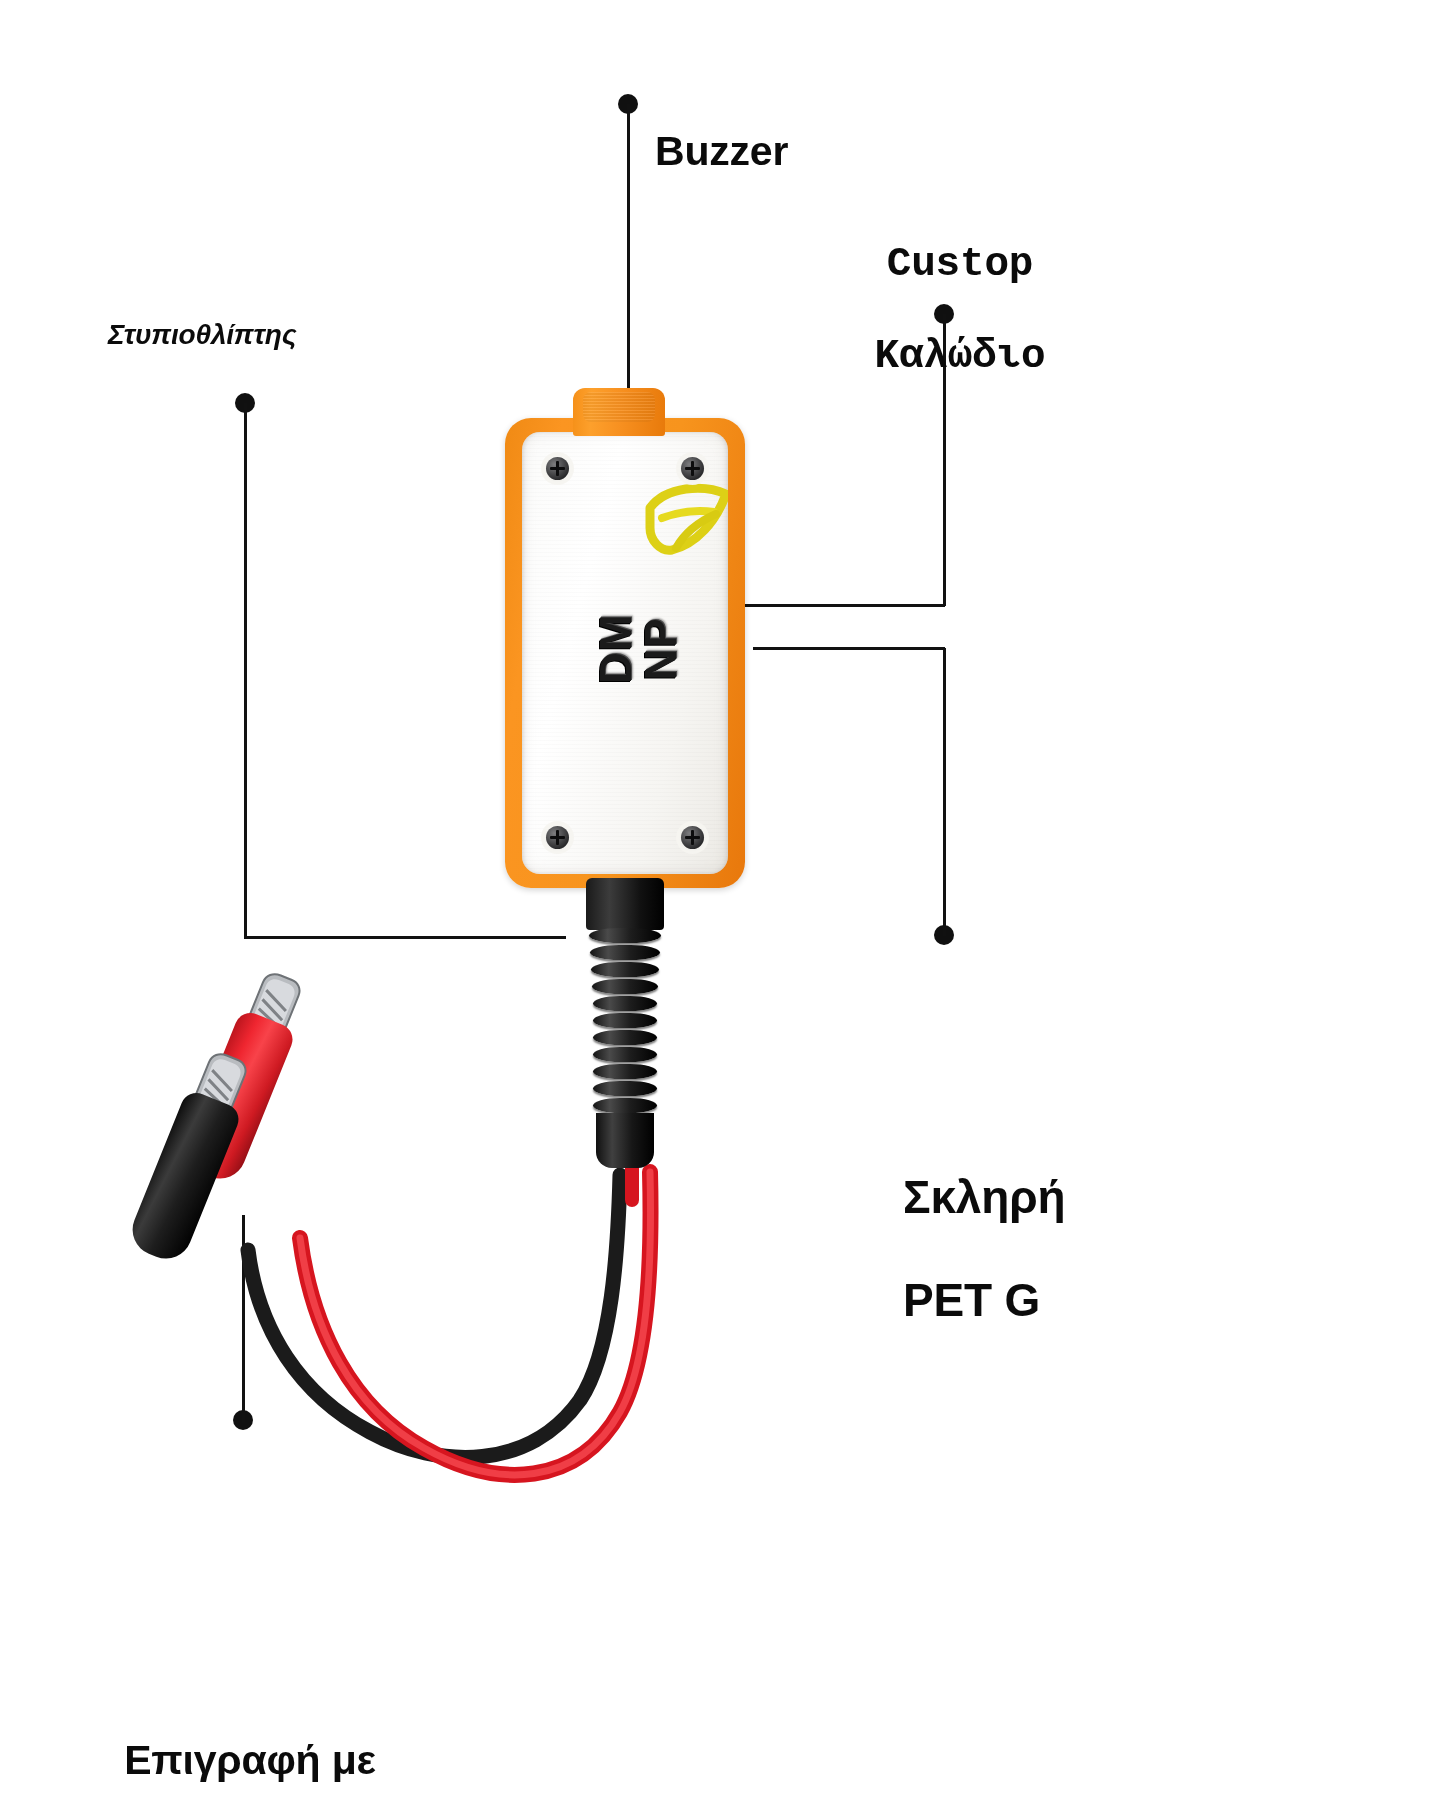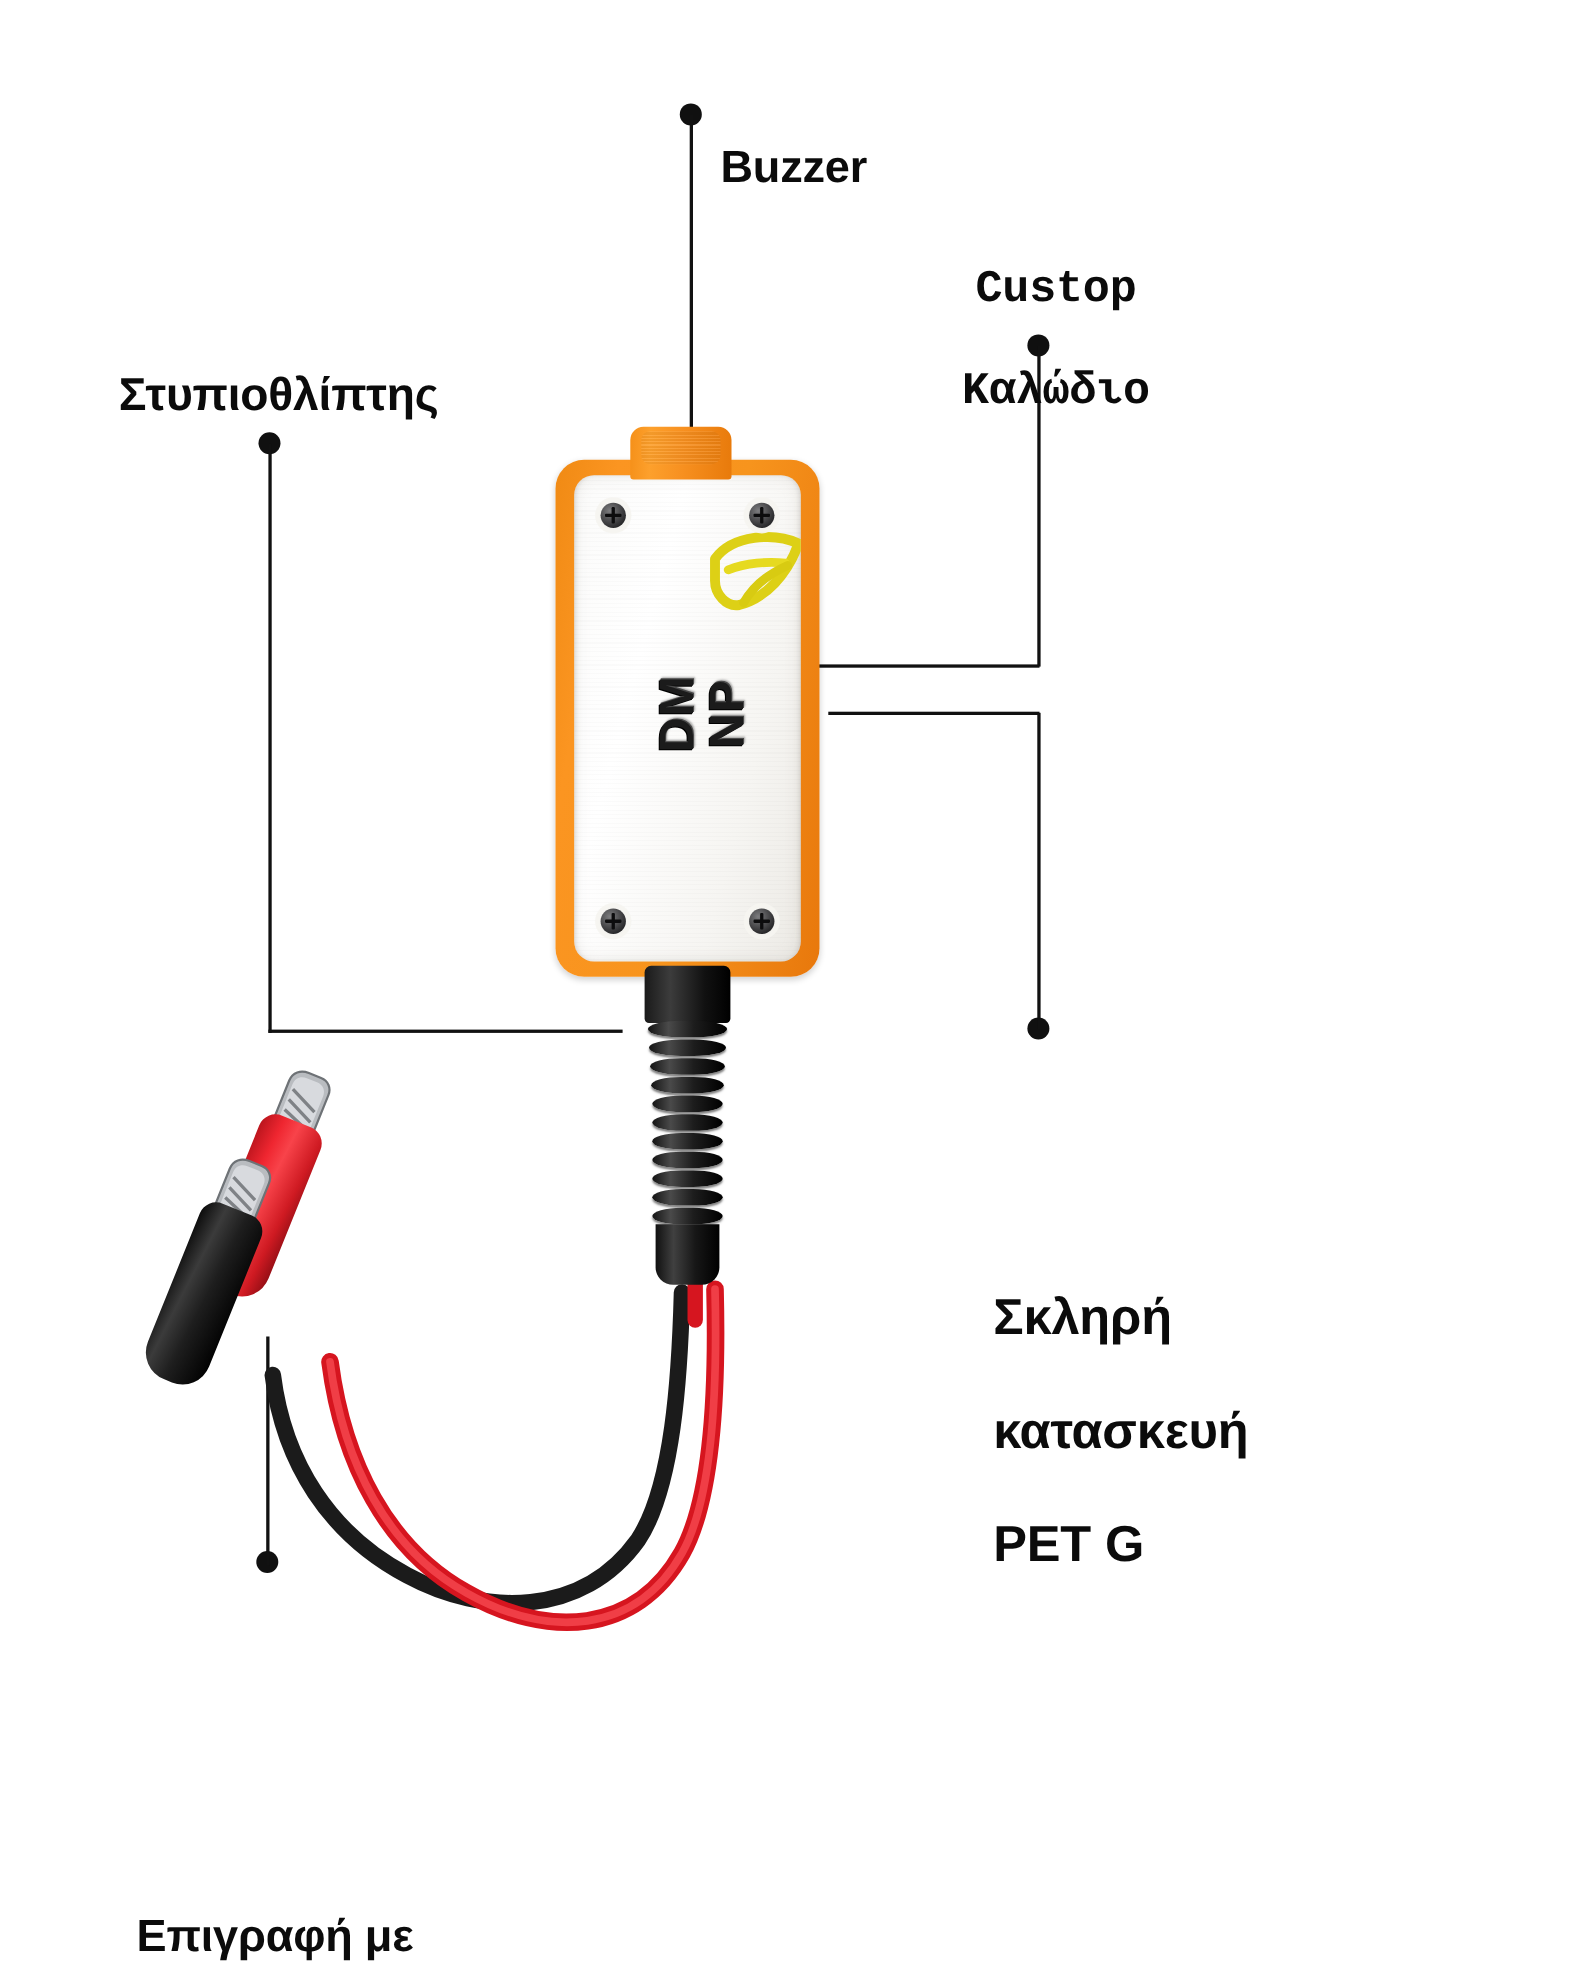--- a/index.html
+++ b/index.html
@@ -21,21 +21,21 @@
     position: absolute;
     font-family: "Liberation Sans", sans-serif;
     font-weight: bold;
     color: #0b0b0b;
     line-height: 1.12;
     white-space: pre-line;
     letter-spacing: -0.2px;
   }
   .lbl-buzzer      { left: 655px; top: 83px;  font-size: 41px; text-align: right; }
   .lbl-custop      { left: 860px; top: 196px; font-size: 41px; text-align: center; width: 200px; font-family: Liberation Mono, monospace; }
-  .lbl-gland       { left: 108px; top: 288px; font-size: 42px; text-align: left; width: 290px; }
+  .lbl-gland       { left: 108px; top: 288px; font-size: 28px; text-align: left; width: 290px; font-style: italic; }
   .lbl-pet         { left: 903px; top: 1120px; font-size: 46px; width: 238px; }
   .lbl-cable       { left: 52px;  top: 1692px; font-size: 41px; text-align: center; width: 396px; }
 
   
   .leader { position: absolute; background: #111111; }
   .leader.v { width: 3px; }
   .leader.h { height: 3px; }
   .dot {
     position: absolute;
     width: 20px; height: 20px;
@@ -301,21 +301,20 @@
     <div>Custop</div>
     <div>Καλώδιο</div>
   </div>
 
   <div class="callout-label lbl-gland">
     <div>Στυπιοθλίπτης</div>
   </div>
 
   <div class="callout-label lbl-pet">
     <div>Σκληρή</div>
-    <div>κατασκευή</div>
     <div>PET G</div>
   </div>
 
   <div class="callout-label lbl-cable">
     <div>Επιγραφή με</div>
     
   </div>
 
 </div>
 

